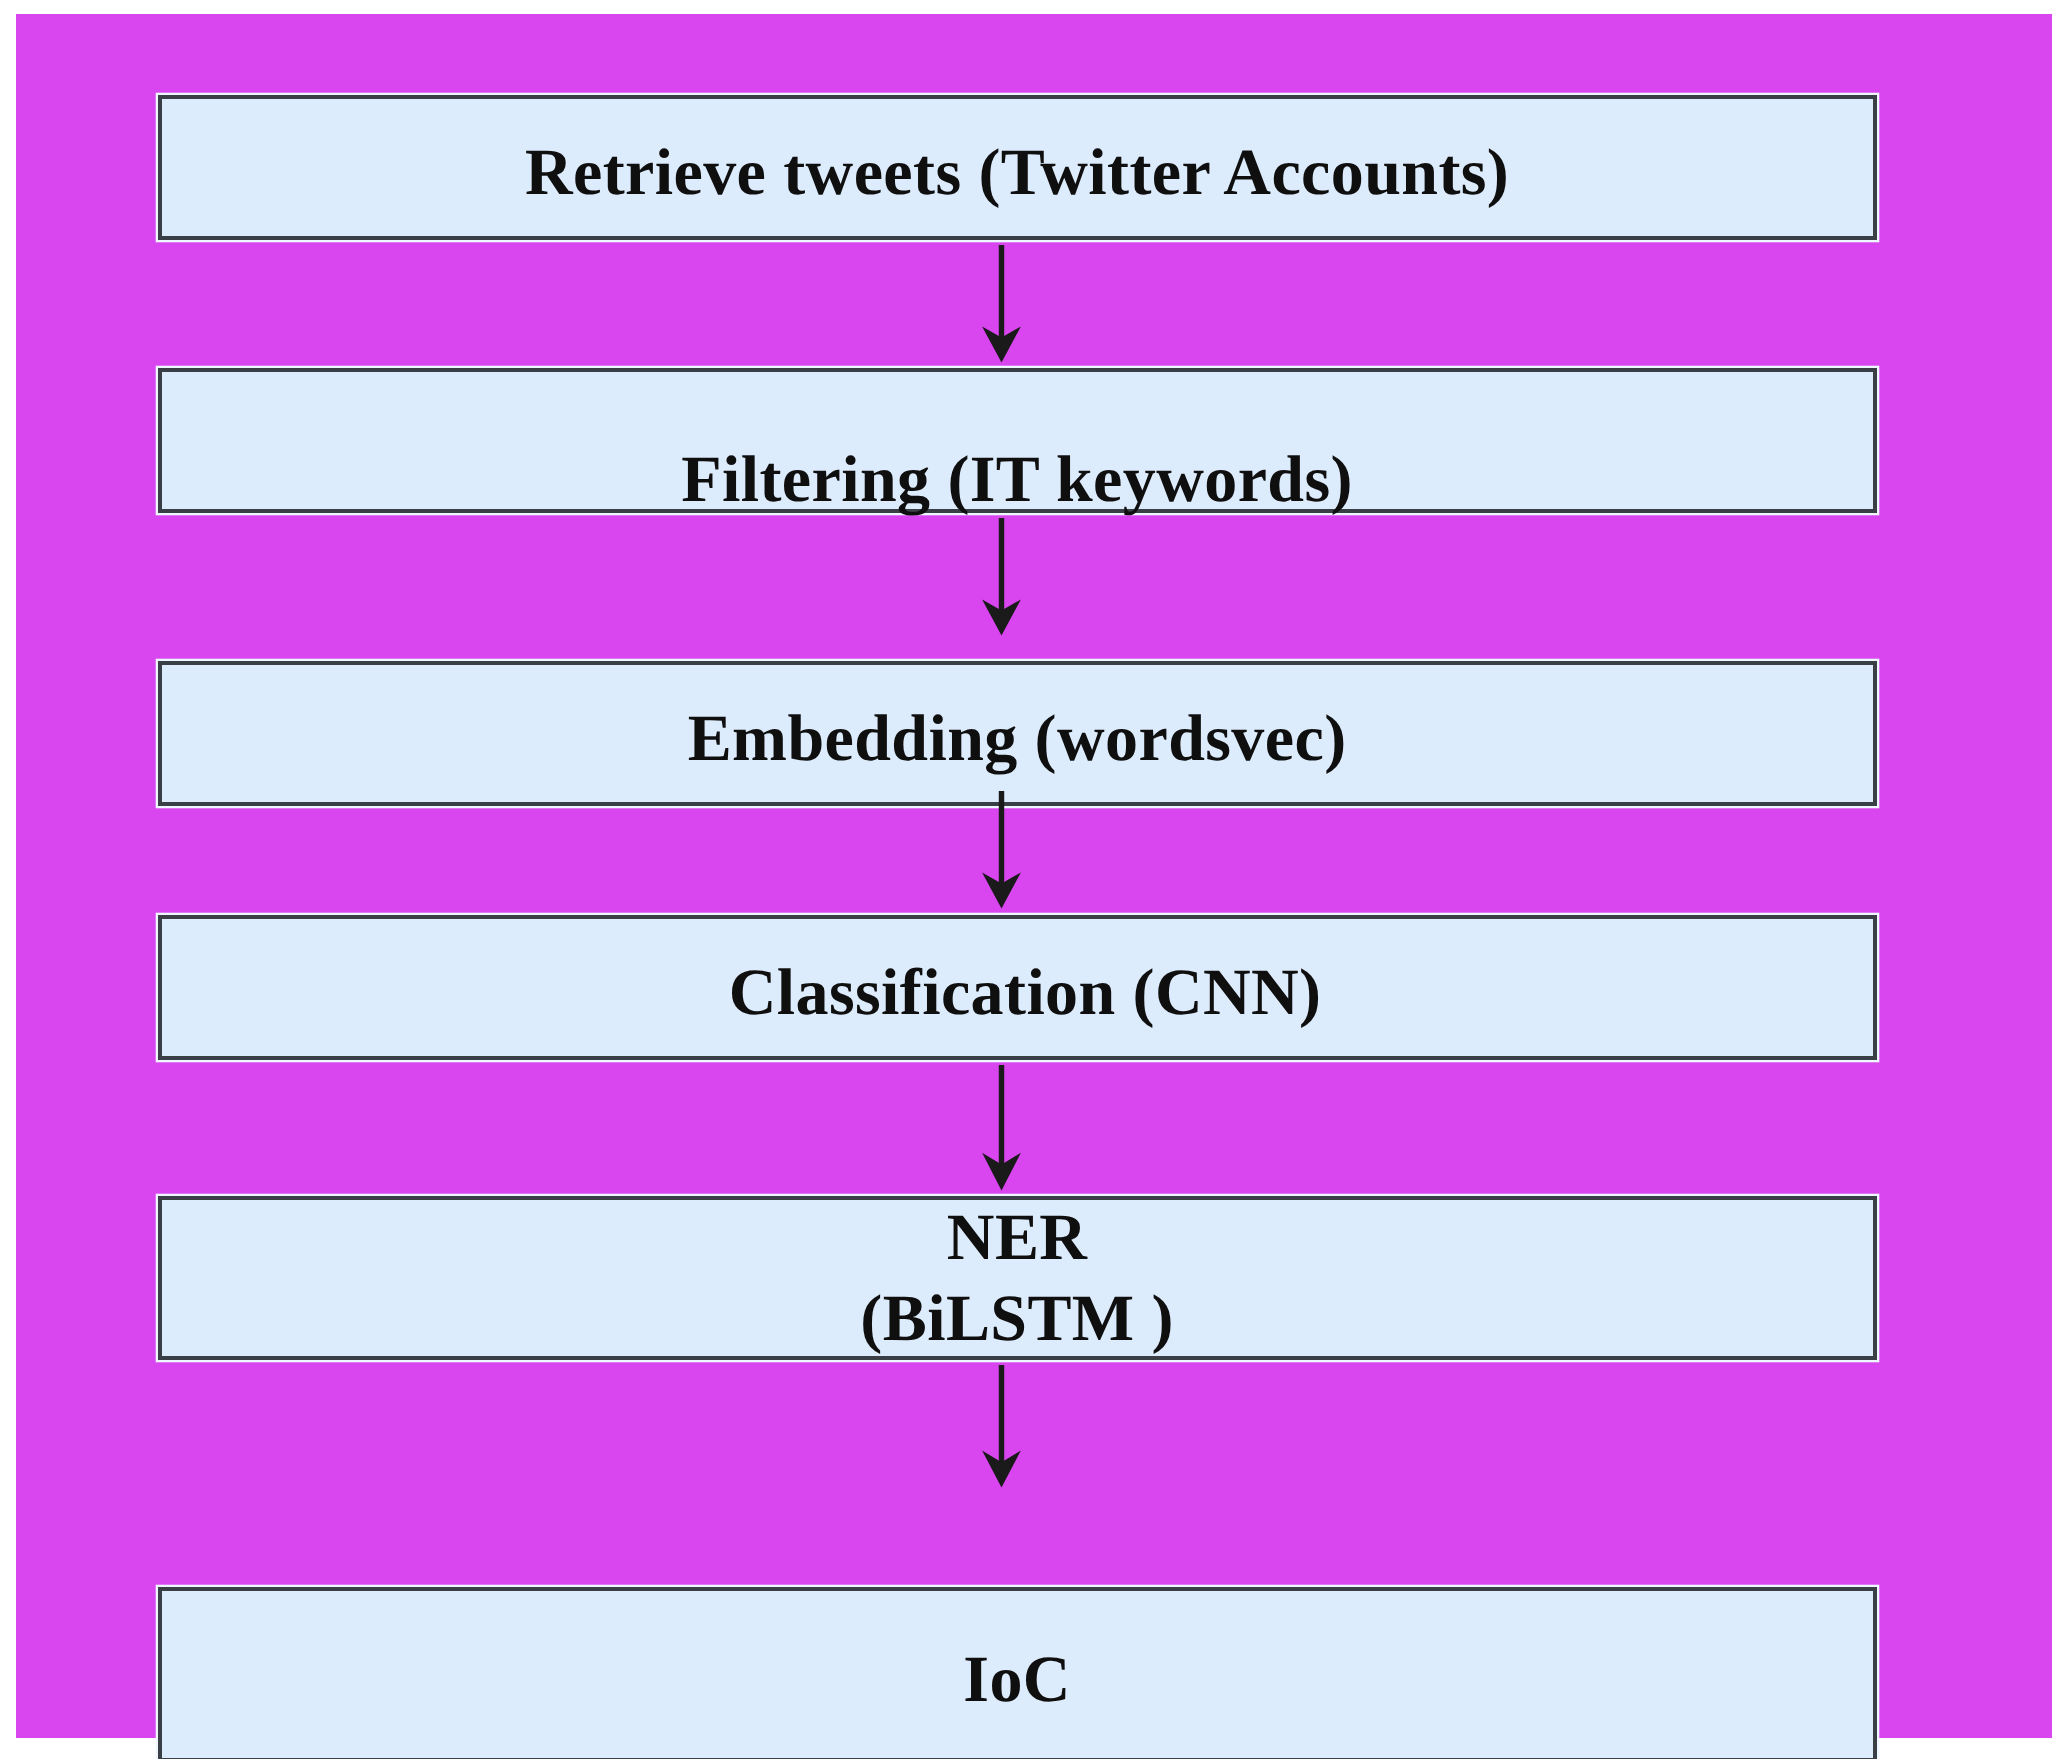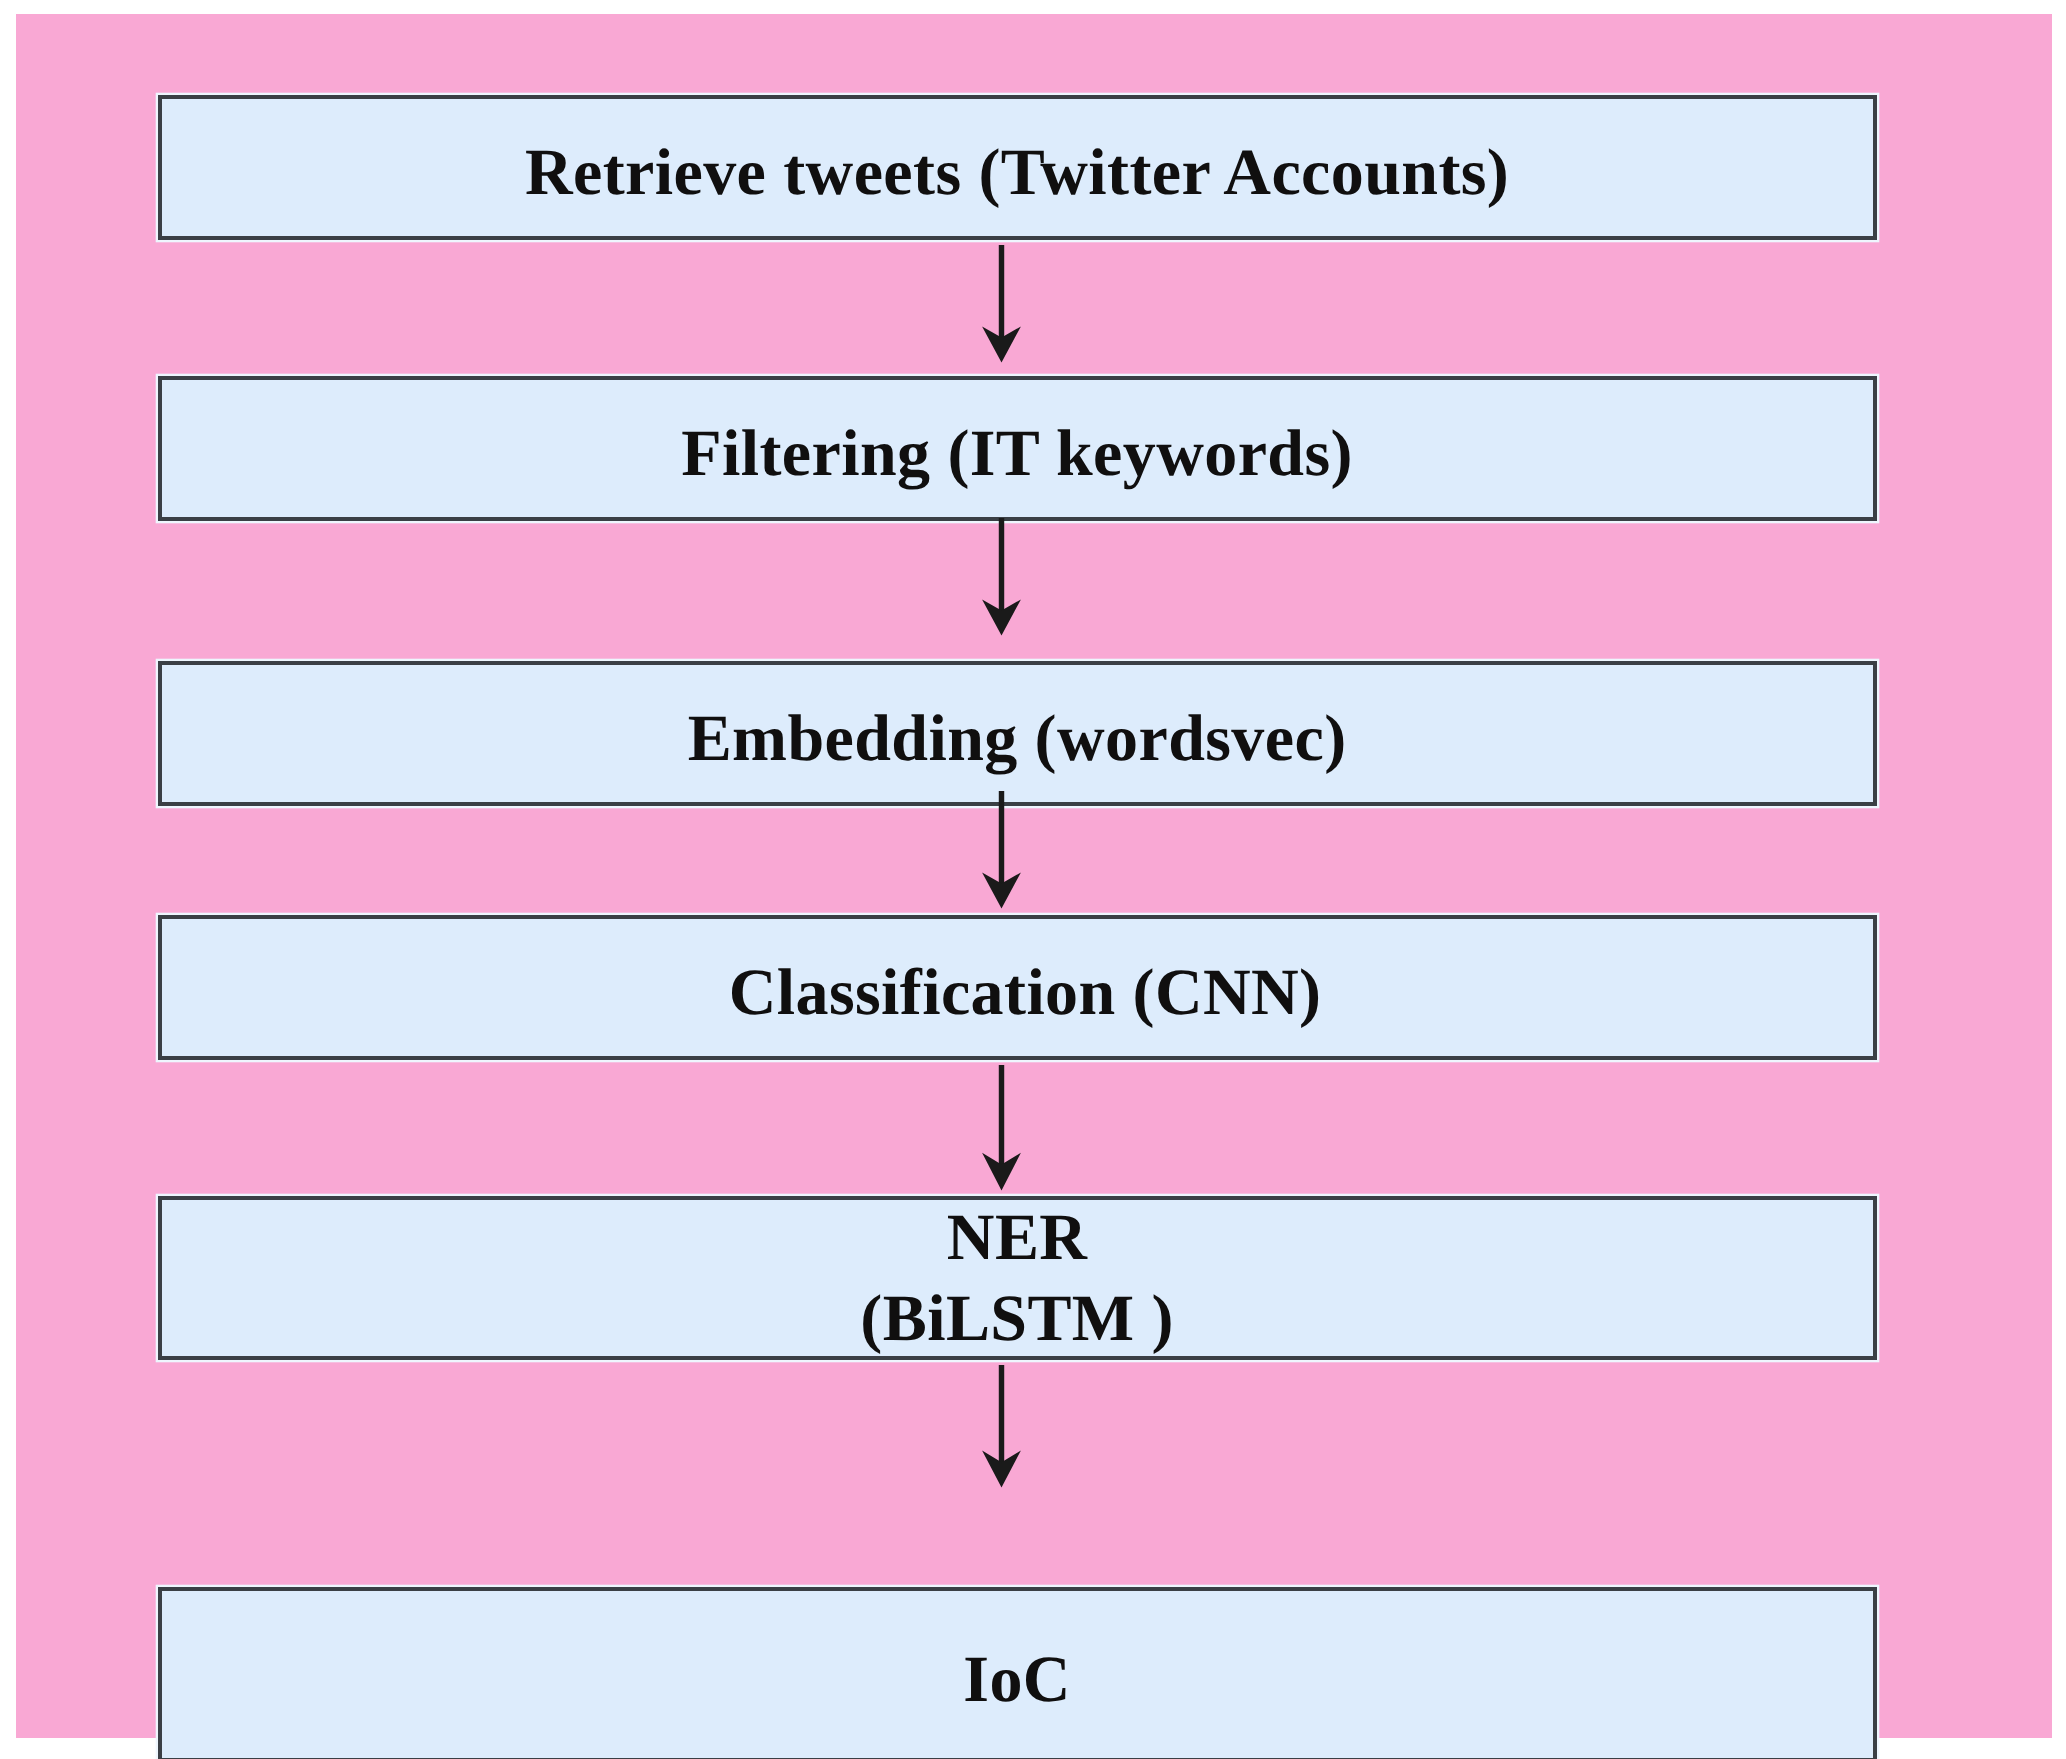--- a/index.html
+++ b/index.html
@@ -24,21 +24,21 @@
     background: #ffffff;
   }
 
   
   #panel {
     position: absolute;
     left: 15.6px;
     top: 14px;
     width: 2036px;
     height: 1724px;
-    background: #f9a8d4;
+    background: #d946ef;
   }
 
   .flow-node {
     position: absolute;
     left: 142px;
     width: 1719px;
     box-sizing: border-box;
     background: #ddecfc;
     border: 4.7px solid #3a3f45;
     box-shadow: 0 0 0 2.3px #eef6fe;
@@ -61,21 +61,21 @@
     top: 4.7px;
   }
 
   .flow-node.two-line .flow-node-label {
     line-height: 1.22;
     top: 1px;
   }
 
   
   #node-1 { top: 81px;  height: 145px; }
-  #node-2 { top: 362px;  height: 145px; }
+  #node-2 { top: 354px;  height: 145px; align-items: flex-end; }
   #node-3 { top: 647px;  height: 145px; }
   #node-4 { top: 901px; height: 145px; padding-left: 16px; }
   #node-5 { top: 1182px; height: 164px; }
   #node-6 { top: 1537px; height: 175px; margin-top: 36px; }
 
   
   .flow-arrow {
     position: absolute;
     left: 956px;
     width: 59px;

